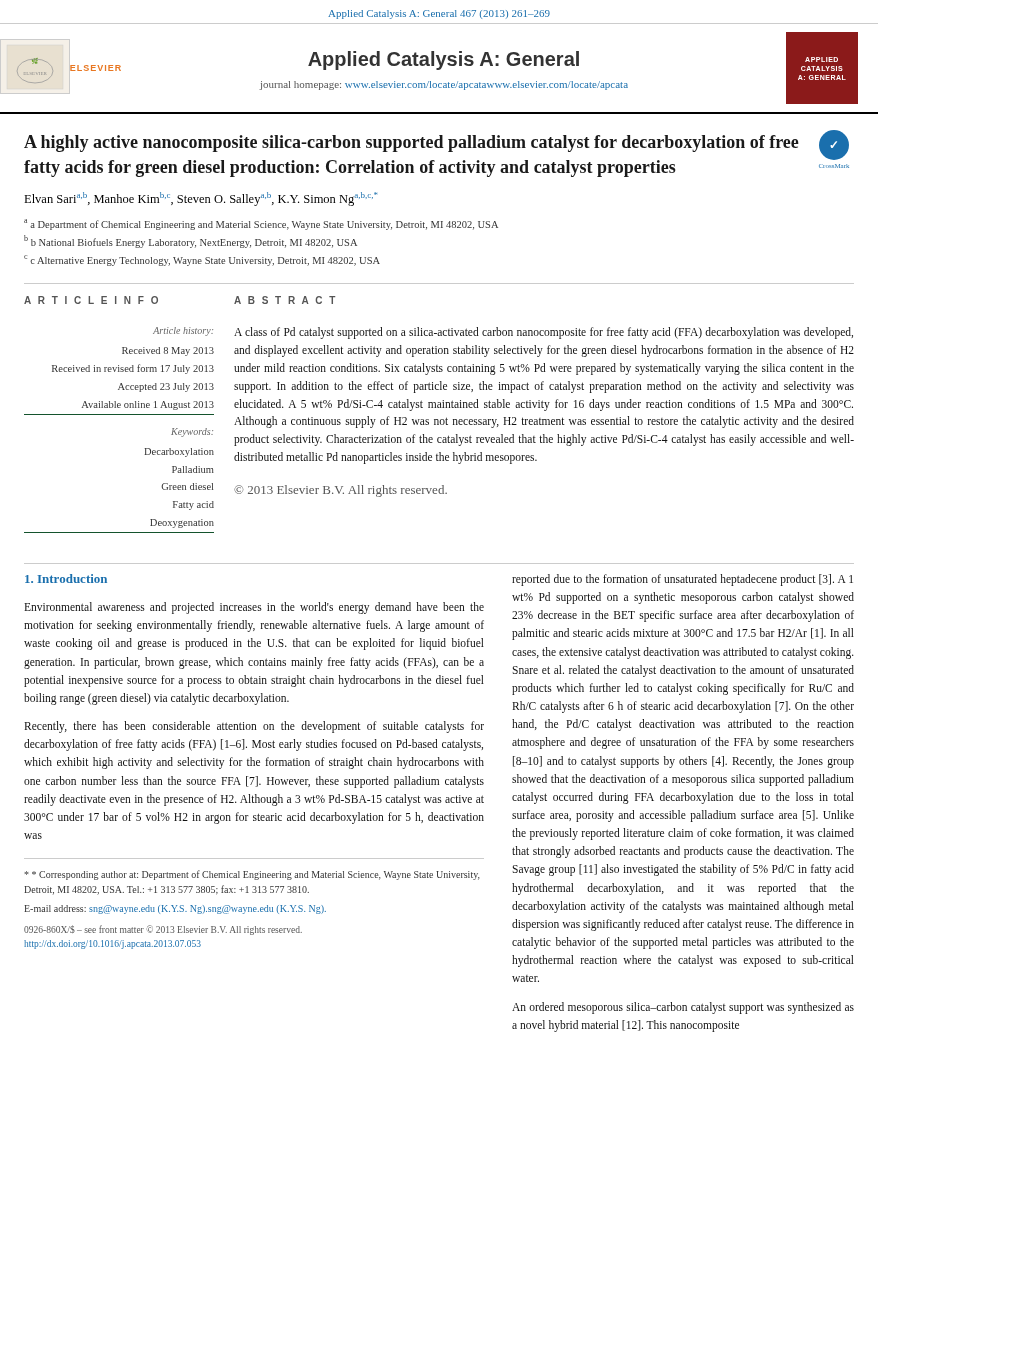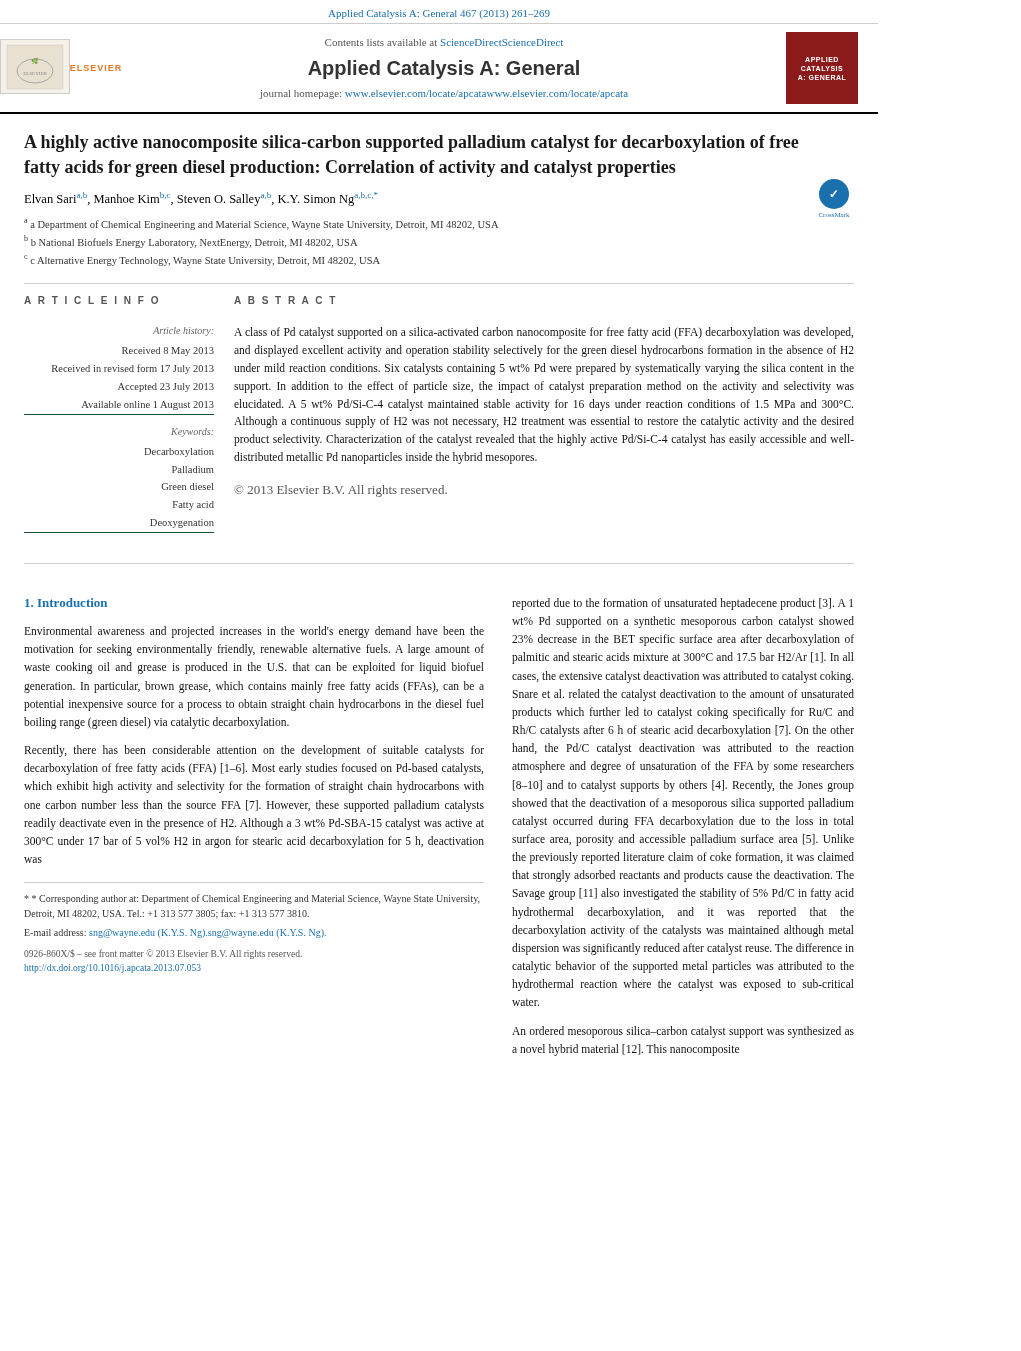--- a/index.html
+++ b/index.html
@@ -79,21 +79,21 @@
       letter-spacing: 0.5px;
       flex-direction: column;
     }
     
     .main-content {
       padding: 16px 24px;
     }
     
     .article-header {
       display: flex;
-      align-items: center;
+      align-items: flex-start;
       gap: 2px;
       margin-bottom: 8px;
     }
     .article-title-block {
       flex: 1;
     }
     .article-title {
       font-size: 18px;
       font-weight: bold;
       color: #1a1a1a;
@@ -201,21 +201,21 @@
       color: #555;
       text-align: left;
       margin-top: 14px;
     }
     
     .body-section {
       display: flex;
       gap: 28px;
       margin-top: 20px;
       border-top: 1px solid #ccc;
-      padding-top: 30px;
+      padding-top: 6px;
     }
     .body-col-left {
       width: 460px;
       min-width: 460px;
     }
     .body-col-right {
       flex: 1;
     }
     .section-heading {
       font-size: 13px;
@@ -274,24 +274,20 @@
             <rect x="2" y="2" width="56" height="44" fill="#e8e0d0" stroke="#ccc" stroke-width="0.5"></rect>
             <text x="30" y="20" text-anchor="middle" font-size="6" fill="#777" font-family="serif">🌿</text>
             <ellipse cx="30" cy="28" rx="18" ry="12" fill="none" stroke="#999" stroke-width="0.8"></ellipse>
             <text x="30" y="32" text-anchor="middle" font-size="5" fill="#888" font-family="serif">ELSEVIER</text>
           </svg>
         </div>
         <div style="font-size:9px;font-family:Arial,sans-serif;color:#e87722;font-weight:bold;letter-spacing:1px;">ELSEVIER</div>
       </div>
     </div>
     <div class="header-center">
-      <div class="sciencedirect-line">
-        <span>Contents lists available at</span>
-        <span style="color:#1a6fad;cursor:pointer;">ScienceDirect</span><span style="color:#1a6fad;">ScienceDirect</span>
-      </div>
       <div class="journal-title">Applied Catalysis A: General</div>
       <div class="journal-homepage">
         <span>journal homepage:</span>
         <span style="color:#1a6fad;cursor:pointer;">www.elsevier.com/locate/apcata</span><span style="color:#1a6fad;">www.elsevier.com/locate/apcata</span>
       </div>
     </div>
     <div class="header-right">
       <div class="catalyst-logo">
         <div style="font-size:7px;letter-spacing:0.5px;text-align:center;line-height:1.3;">APPLIED<br>CATALYSIS<br>A: GENERAL</div>
       </div>

